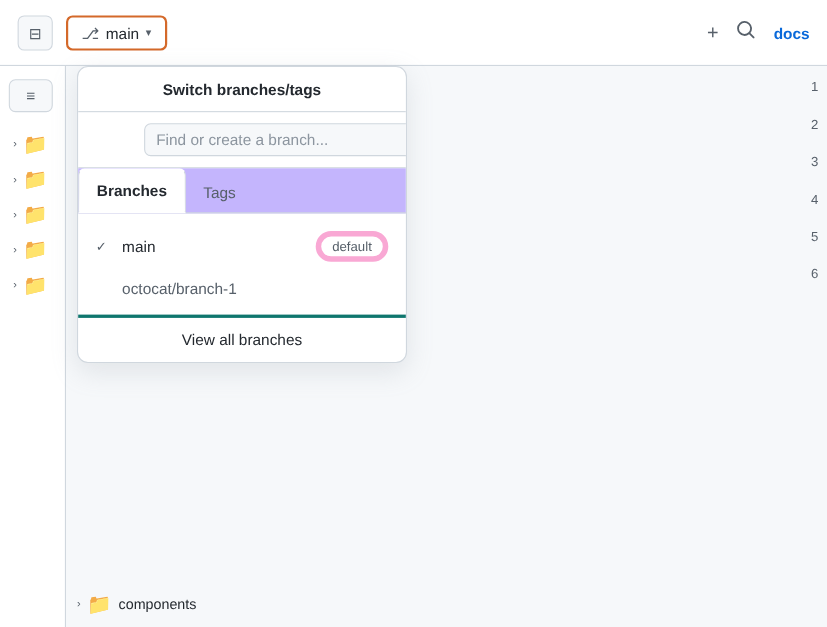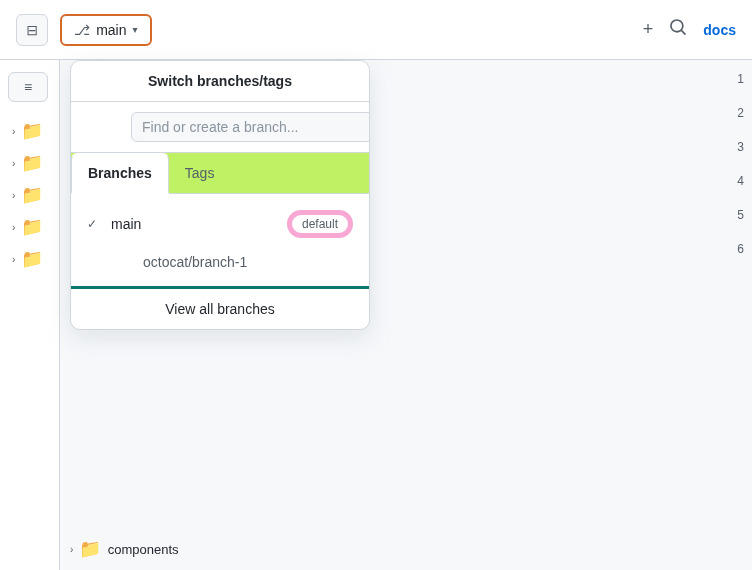--- a/index.html
+++ b/index.html
@@ -206,21 +206,22 @@
       margin-left: 48px;
     }
 
     .dropdown-search input::placeholder {
       color: #8c959f;
     }
 
     .tab-bar {
       display: flex;
       border-bottom: 1px solid #d0d7de;
-      background: #bef264;
+      background: #c4b5fd;
+      align-items: flex-end;
     }
 
     .tab {
       padding: 10px 16px;
       font-size: 14px;
       font-weight: 500;
       cursor: pointer;
       color: #57606a;
       border: none;
       background: transparent;
@@ -268,21 +269,20 @@
       border-radius: 20px;
       padding: 2px 10px;
       font-size: 12px;
       color: #57606a;
       background: #ffffff;
     }
 
     .branch-item-secondary {
       padding-left: 40px;
       color: #57606a;
-      margin-left: 32px;
     }
 
     .dropdown-footer {
       border-top: 3px solid #0f766e;
       padding: 12px 28px;
       text-align: center;
       font-size: 14px;
       color: #24292f;
       cursor: pointer;
     }

